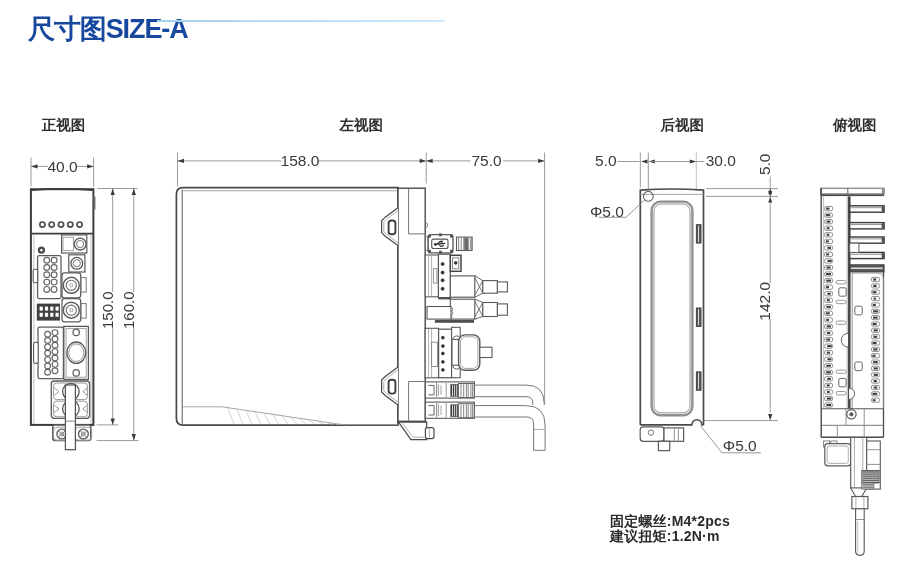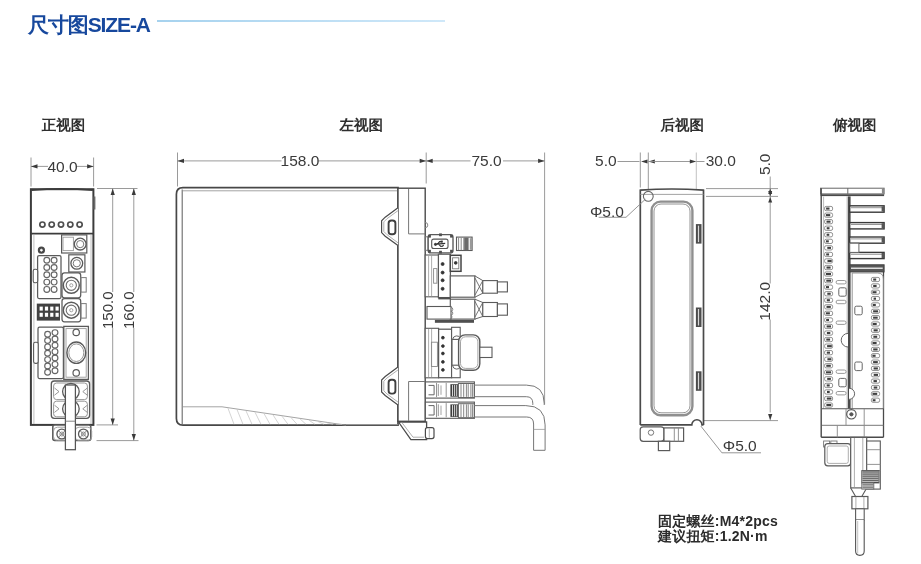--- a/index.html
+++ b/index.html
@@ -1,19 +1,19 @@
 <!DOCTYPE html>
 <html><head><meta charset="utf-8">
 <style>
 html,body{margin:0;padding:0;background:#fff;}
 body{width:921px;height:564px;position:relative;font-family:"Liberation Sans",sans-serif;overflow:hidden;}
 svg text{font-family:"Liberation Sans",sans-serif;}
-.title{position:absolute;left:28px;top:11px;font-size:21px;font-weight:700;color:#17489d;letter-spacing:-1.1px;}
+.title{position:absolute;left:28px;top:11px;font-size:27px;font-weight:700;color:#17489d;letter-spacing:-1.1px;}
 .hline{position:absolute;left:157px;top:20px;width:288px;height:2px;background:linear-gradient(to right,#a6d2ee,#cfe8f9);}
-.note{position:absolute;left:610px;font-size:14px;font-weight:700;color:#2b2b2b;letter-spacing:0.2px;margin-left:48px;}
+.note{position:absolute;left:610px;font-size:14px;font-weight:700;color:#2b2b2b;letter-spacing:0.2px;}
 </style></head>
 <body>
 <div class="title">尺寸图SIZE-A</div>
 <div class="hline"></div>
 <svg width="921" height="564" viewBox="0 0 921 564" style="position:absolute;left:0;top:0">
     <text x="63.5" y="129.5" font-size="14.5" text-anchor="middle" fill="#2e2e2e" font-weight="700">正视图</text>
 <line x1="31" y1="157.5" x2="31" y2="186.5" stroke="#8f8f8f" stroke-width="0.9" stroke-linecap="butt"></line>
 <line x1="93.6" y1="157.5" x2="93.6" y2="186.5" stroke="#8f8f8f" stroke-width="0.9" stroke-linecap="butt"></line>
 <line x1="31" y1="166.4" x2="48.0" y2="166.4" stroke="#8f8f8f" stroke-width="0.9" stroke-linecap="butt"></line>
 <line x1="77.0" y1="166.4" x2="93.6" y2="166.4" stroke="#8f8f8f" stroke-width="0.9" stroke-linecap="butt"></line>

